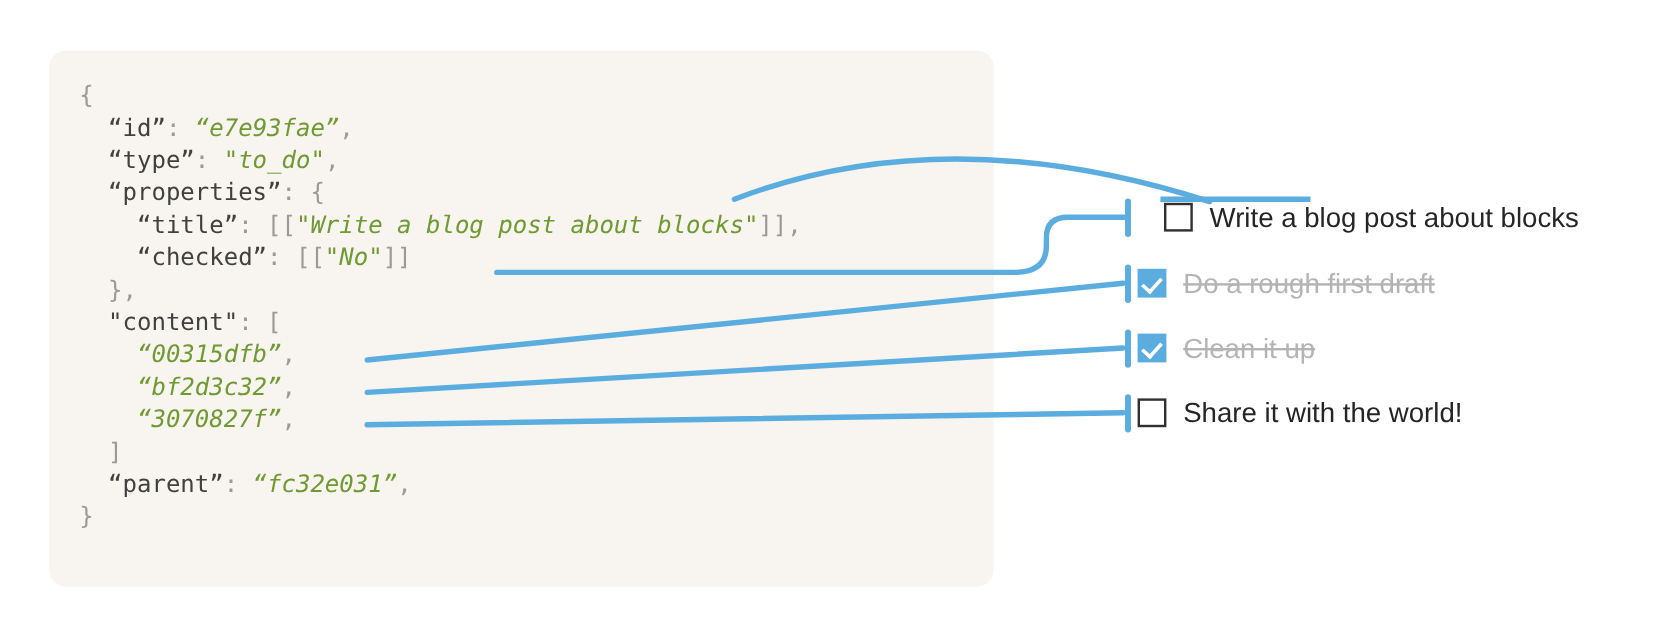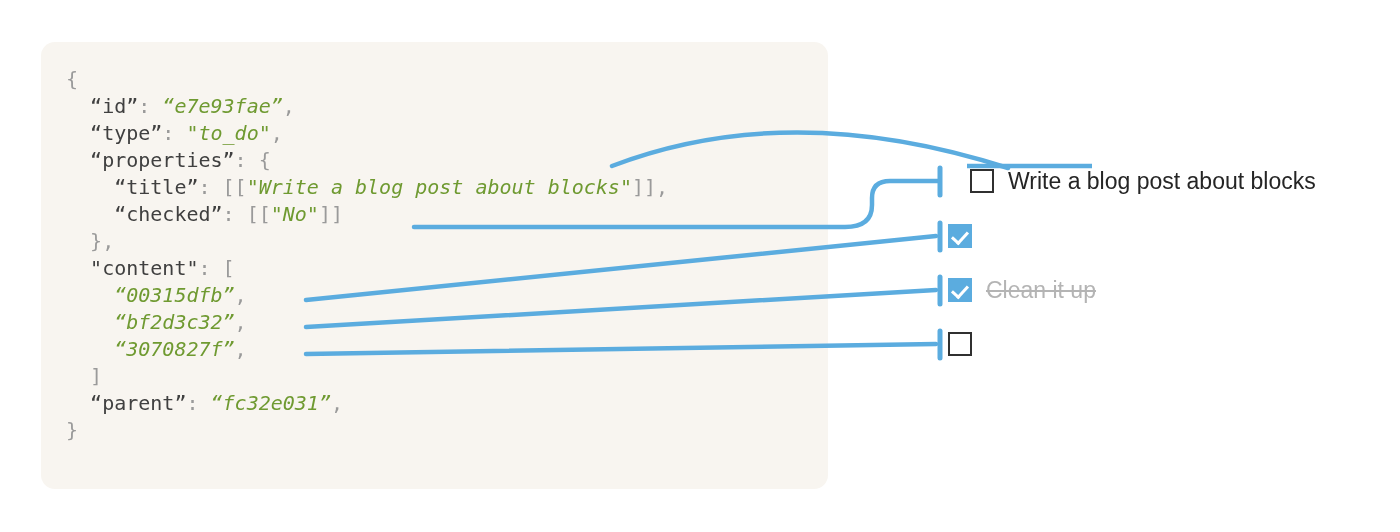--- a/index.html
+++ b/index.html
@@ -131,21 +131,23 @@
   <line x1="940" y1="331" x2="940" y2="358" stroke="#5bacdf" stroke-width="5" stroke-linecap="round"></line>
 </svg>
 
 <div id="todo-list">
   <div class="todo-row r0">
     <span class="cbox unchecked"></span>
     <span class="todo-label">Write a blog post about blocks</span>
   </div>
   <div class="todo-row r1 done">
     <span class="cbox checked"></span>
+    <span class="todo-label">Do a rough first draft</span>
   </div>
   <div class="todo-row r2 done">
     <span class="cbox checked"></span>
     <span class="todo-label">Clean it up</span>
   </div>
   <div class="todo-row r3">
     <span class="cbox unchecked"></span>
+    <span class="todo-label">Share it with the world!</span>
   </div>
 </div>
 
 </body></html>

